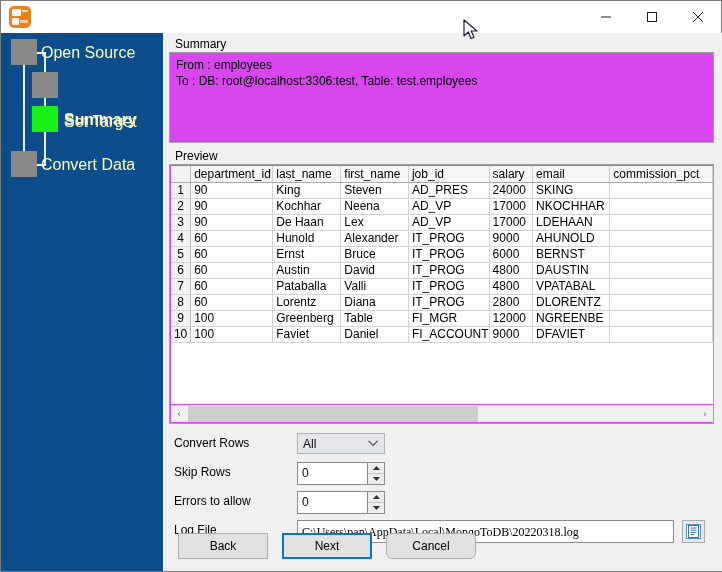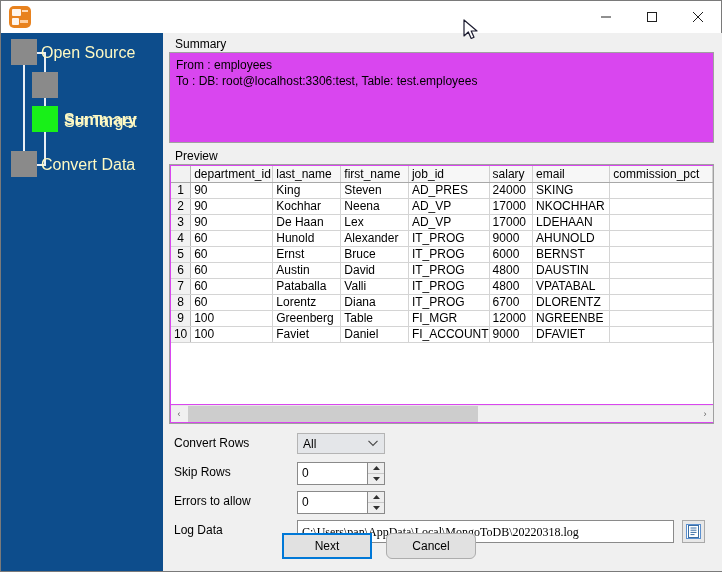--- a/index.html
+++ b/index.html
@@ -341,21 +341,21 @@
                   <td>4800</td>
                   <td>VPATABAL</td>
                   <td></td>
                 </tr>
                 <tr>
                   <td class="rowhdr">8</td>
                   <td>60</td>
                   <td>Lorentz</td>
                   <td>Diana</td>
                   <td>IT_PROG</td>
-                  <td>6700</td>
+                  <td>2800</td>
                   <td>DLORENTZ</td>
                   <td></td>
                 </tr>
                 <tr>
                   <td class="rowhdr">9</td>
                   <td>100</td>
                   <td>Greenberg</td>
                   <td>Table</td>
                   <td>FI_MGR</td>
                   <td>12000</td>
@@ -426,37 +426,38 @@
           <div class="bdn">
             <svg width="7" height="4" viewBox="0 0 7 4">
                 <polygon points="0,0 7,0 3.5,4" fill="#303030"></polygon>
               </svg>
           </div>
         </div>
       </div>
     </div>
 
     <div class="frow" style="top:487px;width:540px;height:23px;">
-      <div class="flabel">Log Data</div>
+      <div class="flabel">Log File</div>
       <div class="txtfield">
         <span class="val">C:\Users\pan\AppData\Local\MongoToDB\20220318.log</span>
       </div>
       <div class="browsebtn">
         <svg width="15" height="15" viewBox="0 0 15 15">
           <rect x="0.5" y="0.5" width="14" height="14" fill="#ffffff" stroke="#5b8fce" stroke-width="1"></rect>
           <rect x="2.5" y="1.5" width="10" height="12" fill="#ffffff" stroke="#3a6ea5" stroke-width="1"></rect>
           <line x1="4.5" y1="4" x2="10.5" y2="4" stroke="#3a6ea5" stroke-width="1"></line>
           <line x1="4.5" y1="6.2" x2="10.5" y2="6.2" stroke="#3a6ea5" stroke-width="1"></line>
           <line x1="4.5" y1="8.4" x2="10.5" y2="8.4" stroke="#3a6ea5" stroke-width="1"></line>
           <line x1="4.5" y1="10.6" x2="8.5" y2="10.6" stroke="#3a6ea5" stroke-width="1"></line>
         </svg>
       </div>
     </div>
 
     <div id="btnbar">
+      <div class="btn" id="b-back">Back</div>
       <div class="btn primary" id="b-next">Next</div>
       <div class="btn" id="b-cancel">Cancel</div>
     </div>
   </div>
 
   <svg id="cursor" width="18" height="24" viewBox="0 0 18 24">
     <polygon points="1,1 1,17 5.3,13 8.2,19.5 11,18.2 8.2,12 14,12" fill="#ffffff" stroke="#1b1b2f" stroke-width="1.2" stroke-linejoin="round"></polygon>
   </svg>
 
 </div>

